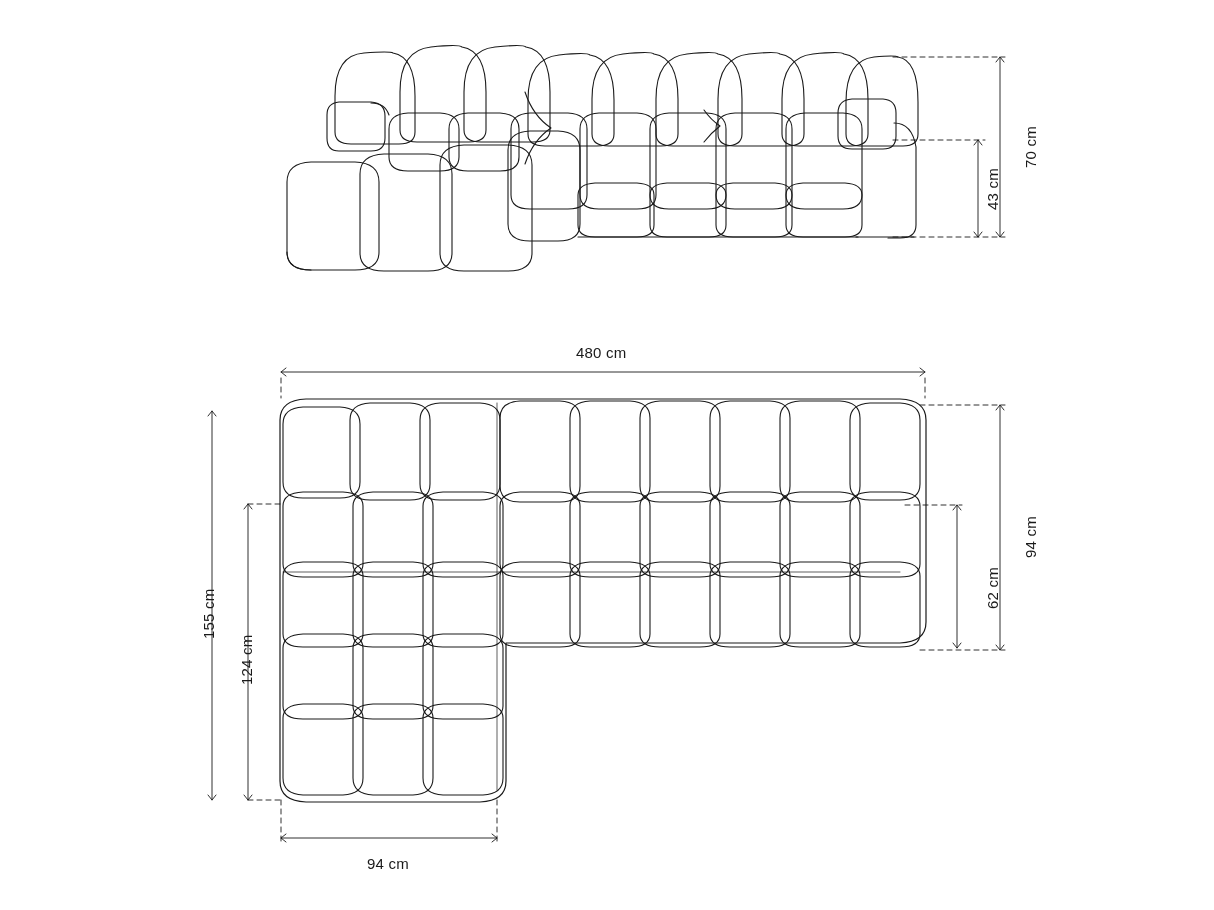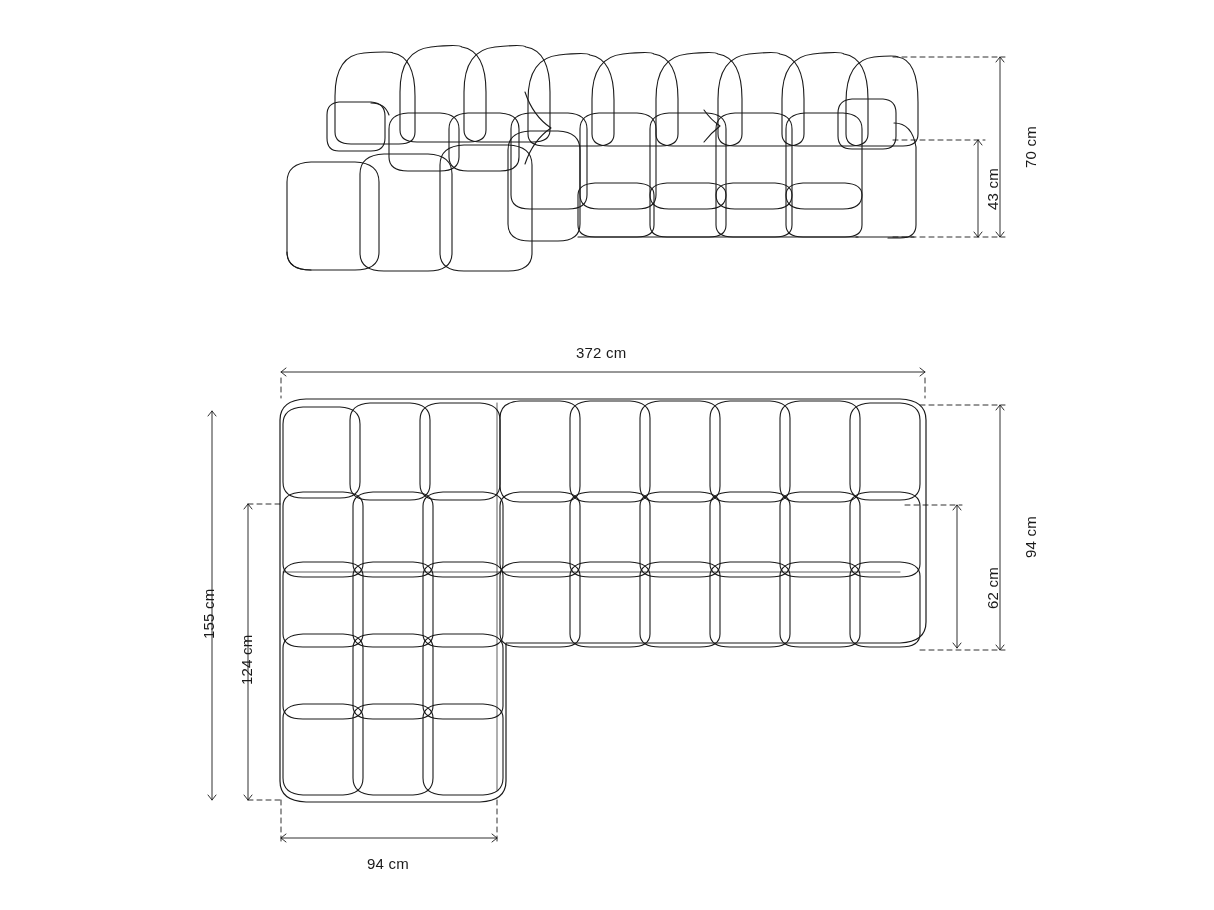--- a/index.html
+++ b/index.html
@@ -187,21 +187,21 @@
         <path d="M281 800 L281 843" stroke-dasharray="5,4"></path>
         <path d="M497 800 L497 843" stroke-dasharray="5,4"></path>
       </g>
     </g>
   </svg>
 
   <div class="dim-label rot" style="left:1022px; top:168px;">70 cm</div>
 
   <div class="dim-label rot" style="left:984px; top:210px;">43 cm</div>
 
-  <div class="dim-label" style="left:576px; top:344px;">372 cm</div>
+  <div class="dim-label" style="left:576px; top:344px;">480 cm</div>
 
   <div class="dim-label rot" style="left:200px; top:639px;">155 cm</div>
 
   <div class="dim-label rot" style="left:238px; top:685px;">124 cm</div>
 
   <div class="dim-label rot" style="left:1022px; top:558px;">94 cm</div>
 
   <div class="dim-label rot" style="left:984px; top:609px;">62 cm</div>
 
   <div class="dim-label" style="left:367px; top:855px;">94 cm</div>

